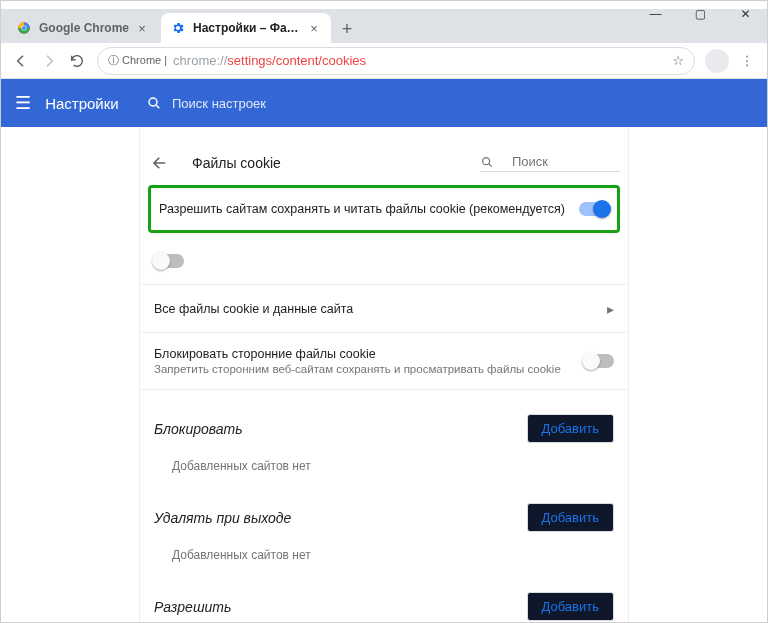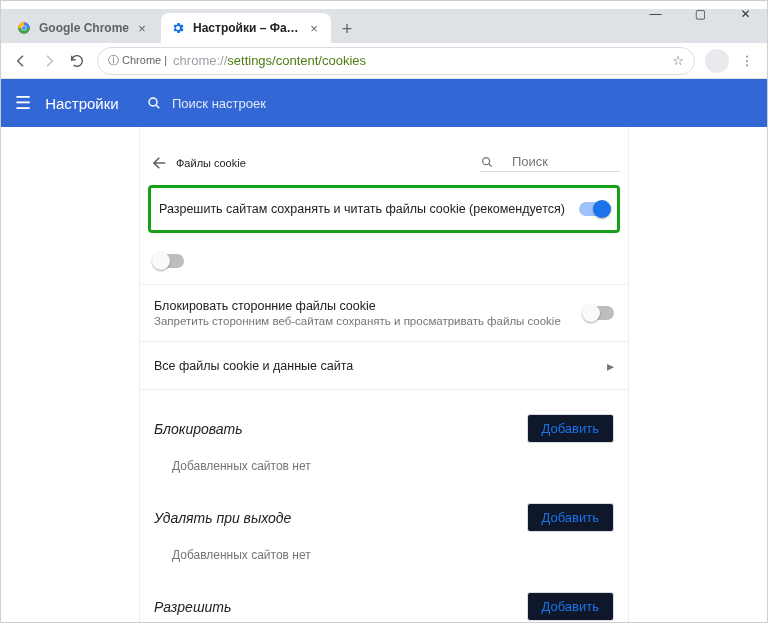--- a/index.html
+++ b/index.html
@@ -23,41 +23,41 @@
   .tab .favicon { width: 14px; height: 14px; margin-right: 8px; flex-shrink: 0; }
   .tab .title { flex: 1; white-space: nowrap; overflow: hidden; text-overflow: ellipsis; font-weight: bold; }
   .tab .tab-close { width: 14px; height: 14px; margin-left: 6px; display:flex; align-items:center; justify-content:center; color:#5f6368; font-size:13px; }
   .newtab { width: 28px; height: 28px; display:flex; align-items:center; justify-content:center; color:#5f6368; font-size:18px; }
   .toolbar { display: flex; align-items: center; height: 36px; background: #fff; padding: 0 6px; border-bottom: 1px solid #e0e0e0; }
   .tb-btn { width: 28px; height: 28px; display:flex; align-items:center; justify-content:center; color:#5f6368; border-radius:50%; }
   .tb-btn.disabled { color: #bdbdbd; }
   .omnibox { flex:1; display:flex; align-items:center; height:28px; border:1px solid #dadce0; border-radius:14px; margin:0 6px; padding:0 10px; font-size:13px; color:#5f6368; }
   .omnibox .secure { margin-right: 6px; font-size: 11px; }
   .omnibox .host { color:#9aa0a6; }
-  .omnibox .path { color:#4d7c0f; }
+  .omnibox .path { color:#ef4444; }
   .star { color:#5f6368; }
   .avatar { width:24px; height:24px; border-radius:50%; background:#e8eaed; margin:0 4px; }
   .dots { color:#5f6368; }
 
   
   .settings-header { display:flex; align-items:center; height:48px; background:#3367d6; color:#fff; }
   .sh-left { display:flex; align-items:center; width:135px; padding-left:14px; gap:14px; }
   .sh-menu { font-size:18px; }
   .sh-title { font-size:15px; }
   .sh-search { display:flex; align-items:center; flex:1; gap:10px; padding-left:10px; }
   .sh-search input { background:transparent; border:none; color:#fff; font-size:13px; outline:none; width:200px; }
   .sh-search input::placeholder { color: rgba(255,255,255,0.85); }
   .sh-search-icon { color:#fff; font-size:15px; }
 
   
   .viewport { display:flex; justify-content:center; background:#fff; height: calc(623px - 8px - 34px - 36px - 48px); overflow:hidden; }
   .panel { width: 490px; padding-top: 18px; border-left:1px solid #eee; border-right:1px solid #eee; box-shadow: 0 0 0 rgba(0,0,0,0); }
   .panel-header { display:flex; align-items:center; padding: 0 8px 0 4px; height: 36px; }
   .back-arrow { width:32px; height:32px; display:flex; align-items:center; justify-content:center; color:#5f6368; font-size:18px; }
-  .panel-title { font-size:11px; color:#202124; margin-left:0; flex:1; }
+  .panel-title { font-size:14px; color:#202124; margin-left:16px; flex:1; }
   .panel-search { display:flex; align-items:center; gap:18px; color:#757575; font-size:13px; border-bottom:1px solid #dadce0; padding-bottom:2px; width:140px; }
   .panel-search-icon { font-size:14px; }
 
   .row { display:flex; align-items:center; padding: 14px 14px; border-bottom:1px solid #eeeeee; min-height:48px; }
   .row .text { flex:1; }
   .row .label { font-size:12.5px; color:#202124; }
   .row .sub { font-size:11.5px; color:#757575; margin-top:2px; }
   .toggle { width:30px; height:14px; border-radius:7px; background:#bdbdbd; position:relative; flex-shrink:0; }
   .toggle .knob { position:absolute; top:-2px; width:18px; height:18px; border-radius:50%; background:#fff; box-shadow:0 1px 2px rgba(0,0,0,0.35); }
   .toggle.off .knob { left:-2px; background:#fafafa; }
@@ -183,35 +183,35 @@
     </div>
 
     <div class="row">
       <div class="toggle off">
           <div class="knob"></div>
         </div>
     </div>
 
     <div class="row">
       <div class="text">
+          <div class="label">Все файлы cookie и данные сайта</div>
+        </div>
+      <span class="chevron">▸</span>
+    </div>
+
+    <div class="row">
+      <div class="text">
         <div class="label">Блокировать сторонние файлы cookie</div>
         <div class="sub">Запретить сторонним веб-сайтам сохранять и просматривать файлы cookie</div>
       </div>
       <div class="toggle off">
           <div class="knob"></div>
         </div>
     </div>
 
-    <div class="row">
-      <div class="text">
-          <div class="label">Все файлы cookie и данные сайта</div>
-        </div>
-      <span class="chevron">▸</span>
-    </div>
-
     <div class="section-head">
       <div class="stitle">Блокировать</div>
       <button class="add-btn">Добавить</button>
     </div>
     <div class="empty">Добавленных сайтов нет</div>
 
     <div class="section-head">
       <div class="stitle">Удалять при выходе</div>
       <button class="add-btn">Добавить</button>
     </div>

